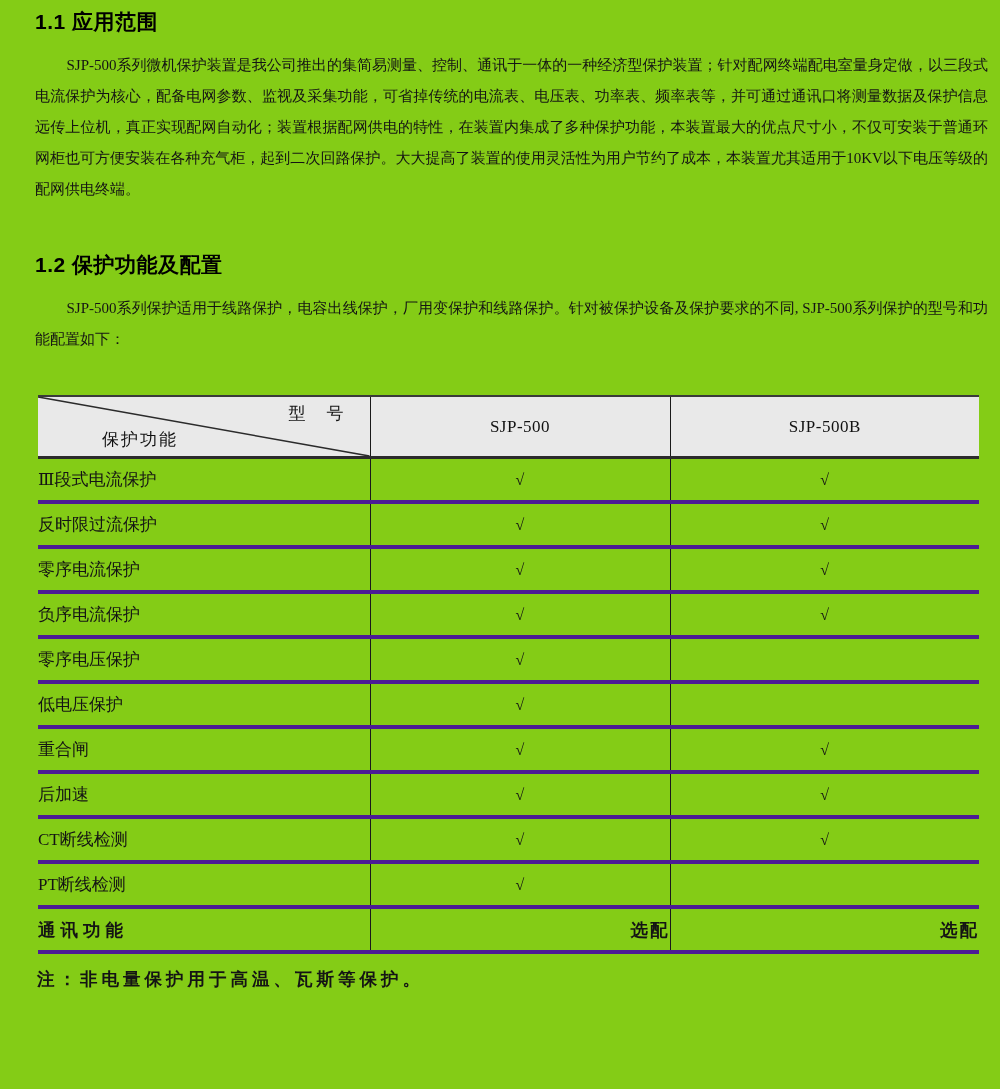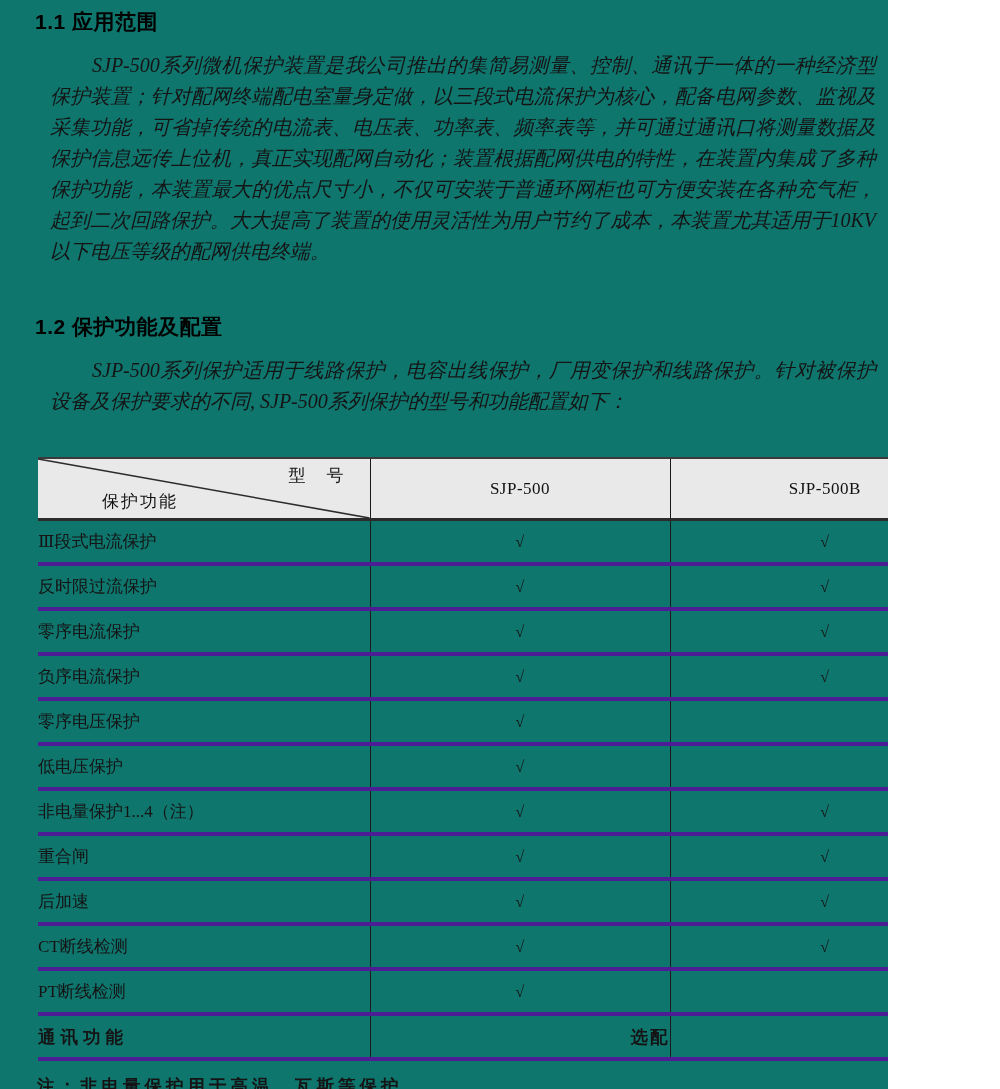--- a/index.html
+++ b/index.html
@@ -3,46 +3,45 @@
 <meta charset="utf-8">
 <style>
   html, body {
     margin: 0;
     padding: 0;
     background: #ffffff;
     color: #111111;
     font-family: "Liberation Serif", "DejaVu Serif", serif;
   }
   .page {
-    width: 888px;
+    width: 1000px;
     height: 1089px;
     box-sizing: border-box;
     padding: 8px 12px 0 35px;
-    background: #0f766e;
+    background: #84cc16;
     overflow: hidden;
   }
   .heading {
     font-family: "Liberation Sans", "DejaVu Sans", sans-serif;
     font-size: 21px;
     font-weight: bold;
     color: #000000;
     margin: 0;
     letter-spacing: 0.5px;
   }
   .heading.second {
     margin-top: 46px;
   }
   .para {
-    font-size: 20px;
+    font-size: 15px;
     line-height: 31px;
     text-align: justify;
     text-indent: 2.1em;
-    margin: 14px 0 0 15px;
+    margin: 14px 0 0 0;
     color: #141414;
-    font-style: italic;
   }
   table.cfg {
     border-collapse: collapse;
     table-layout: fixed;
     width: 941px;
     margin: 40px 0 0 3px;
     font-size: 17px;
   }
   table.cfg thead th {
     background: #e9e9e9;
@@ -167,25 +166,20 @@
         <td class="c-feature">零序电压保护</td>
         <td class="c-val">√</td>
         <td class="c-val"></td>
       </tr>
       <tr>
         <td class="c-feature">低电压保护</td>
         <td class="c-val">√</td>
         <td class="c-val"></td>
       </tr>
       <tr>
-        <td class="c-feature">非电量保护1...4（注）</td>
-        <td class="c-val">√</td>
-        <td class="c-val">√</td>
-      </tr>
-      <tr>
         <td class="c-feature">重合闸</td>
         <td class="c-val">√</td>
         <td class="c-val">√</td>
       </tr>
       <tr>
         <td class="c-feature">后加速</td>
         <td class="c-val">√</td>
         <td class="c-val">√</td>
       </tr>
       <tr>

